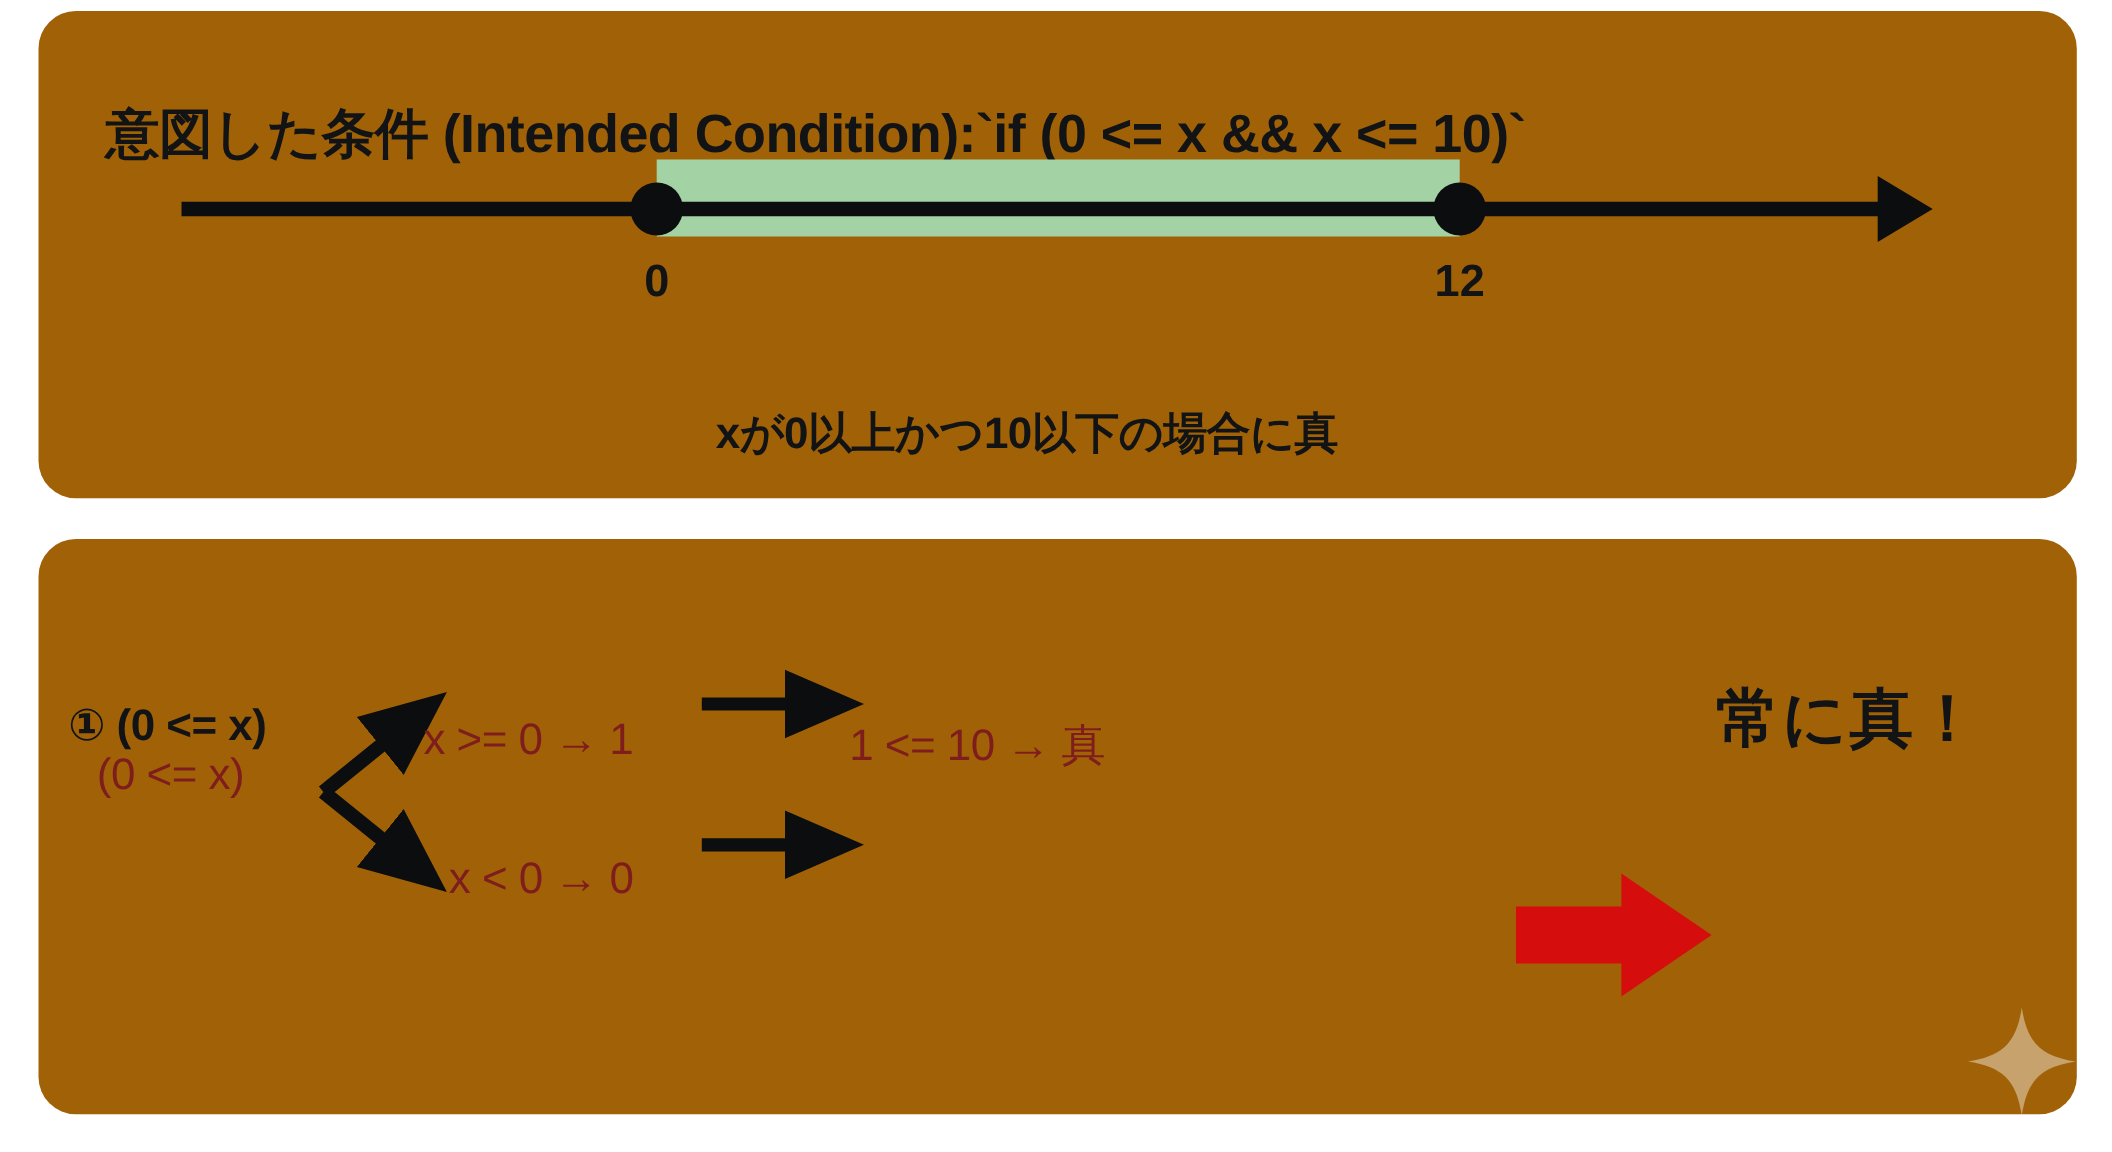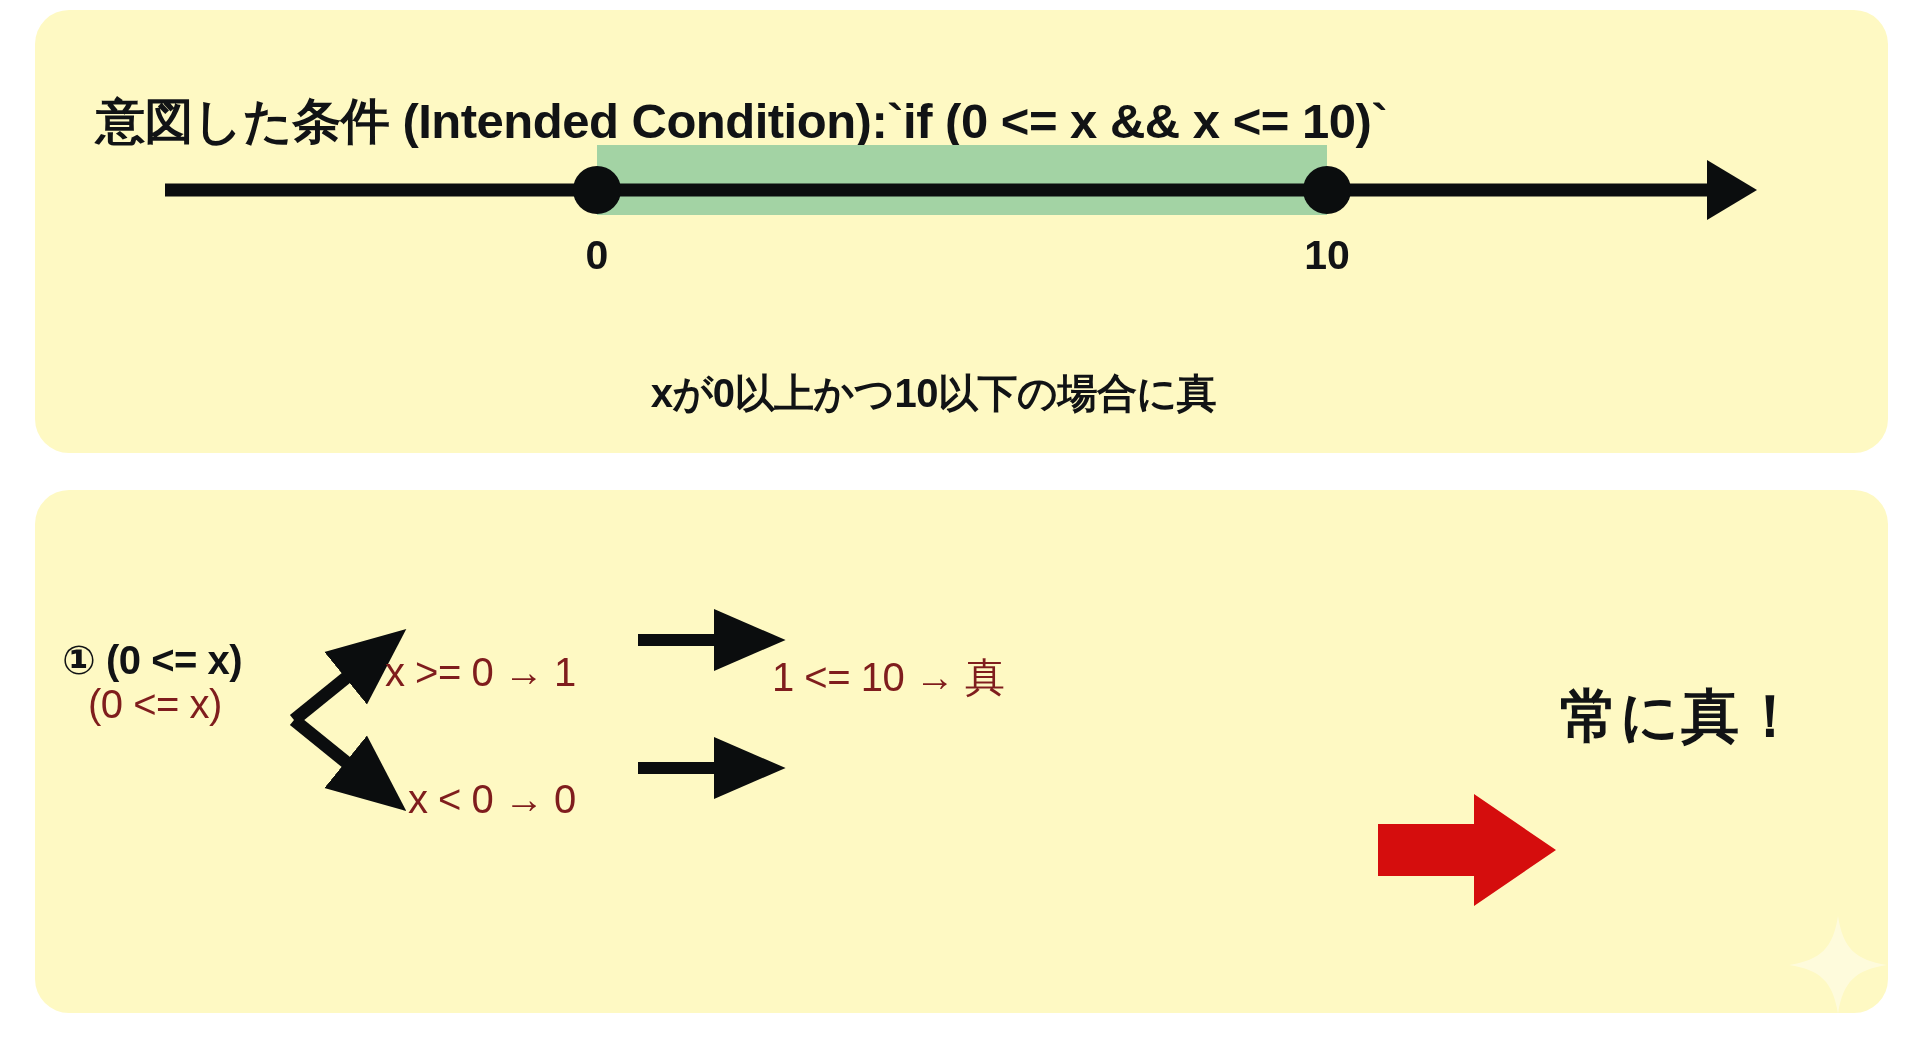--- a/index.html
+++ b/index.html
@@ -18,21 +18,21 @@
     position: absolute;
     left: 0; top: 0;
     width: 1920px;
     height: 1047px;
     background: #ffffff;
   }
 
   
   .panel {
     position: absolute;
-    background: #fef9c3;
+    background: #a16207;
     border-radius: 34px;
   }
   #panel-intended {
     left: 35px;
     top: 10px;
     width: 1853px;
     height: 443px;
   }
   #panel-actual {
     left: 35px;
@@ -118,21 +118,21 @@
   }
   #source-expr { left: 88px; top: 647px; }
   #branch-top-left  { left: 385px; top: 615px; }
   #branch-top-right { left: 772px; top: 615px; }
   #branch-bot-left  { left: 408px; top: 742px; }
   #branch-bot-right { left: 785px; top: 742px; }
 
   .conclusion {
     position: absolute;
     left: 1560px;
-    top: 678px;
+    top: 615px;
     font-size: 58px;
     font-weight: bold;
     color: #111315;
     white-space: nowrap;
     letter-spacing: 2px;
   }
 
   .branch-svg, .redarrow-svg {
     position: absolute;
     pointer-events: none;
@@ -154,21 +154,21 @@
 
         <line x1="130" y1="180" x2="1690" y2="180" stroke="#0b0d0e" stroke-width="13"></line>
 
         <polygon points="1672,150 1722,180 1672,210" fill="#0b0d0e"></polygon>
 
         <circle cx="562" cy="180" r="24" fill="#0b0d0e"></circle>
         <circle cx="1292" cy="180" r="24" fill="#0b0d0e"></circle>
       </svg>
 
       <span class="tick-label" style="left:562px; top:222px;">0</span>
-      <span class="tick-label" style="left:1292px; top:222px;">10</span>
+      <span class="tick-label" style="left:1292px; top:222px;">12</span>
     </div>
 
     <div class="nl-caption">xが0以上かつ10以下の場合に真</div>
   </section>
 
   <section class="panel" id="panel-actual">
 
     <svg class="sparkle" style="left:1748px; top:420px;" width="110" height="110" viewBox="0 0 110 110">
       <path d="M55 6 C60 38 72 50 104 55 C72 60 60 72 55 104 C50 72 38 60 6 55 C38 50 50 38 55 6 Z" fill="#ffffff" opacity="0.55"></path>
     </svg>

